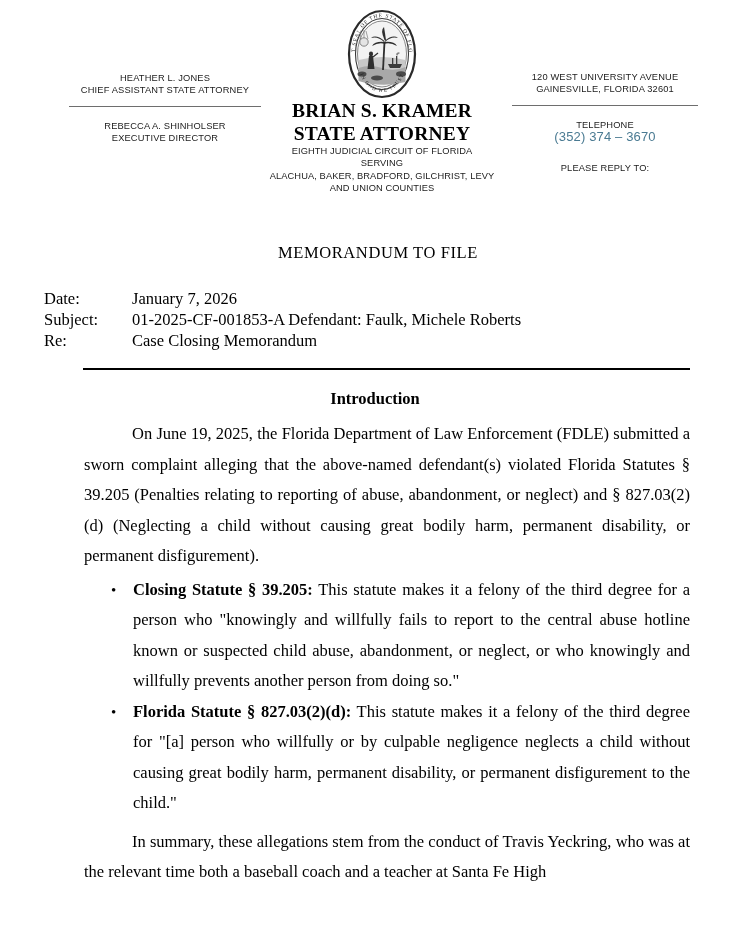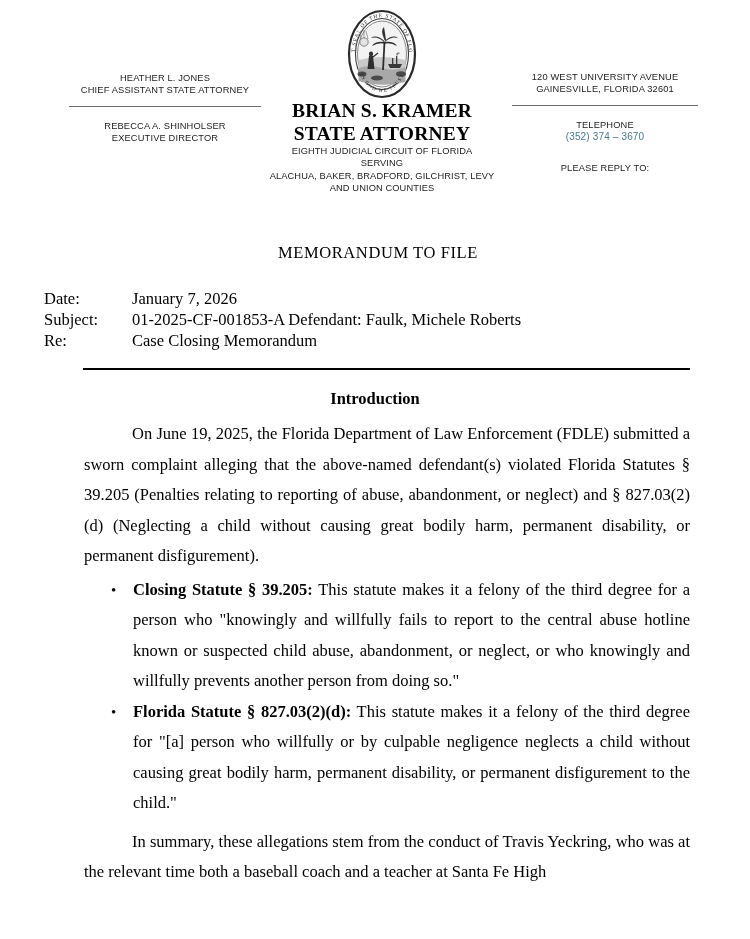--- a/index.html
+++ b/index.html
@@ -77,21 +77,21 @@
   .lh-sub {
     font-family: "Liberation Sans", "DejaVu Sans", sans-serif;
     font-size: 9.3px;
     line-height: 12.3px;
     letter-spacing: 0.1px;
     color: #1b1b1b;
     white-space: nowrap;
   }
   .phone-num {
     color: #4a7a92;
-    font-size: 10px;
+    font-size: 13px;
     line-height: 12.4px;
   }
 
   
   .memo-title {
     text-align: center;
     font-size: 16.5px;
     letter-spacing: 0.6px;
     margin: 28px 0 0 0;
     padding-left: 6px;

